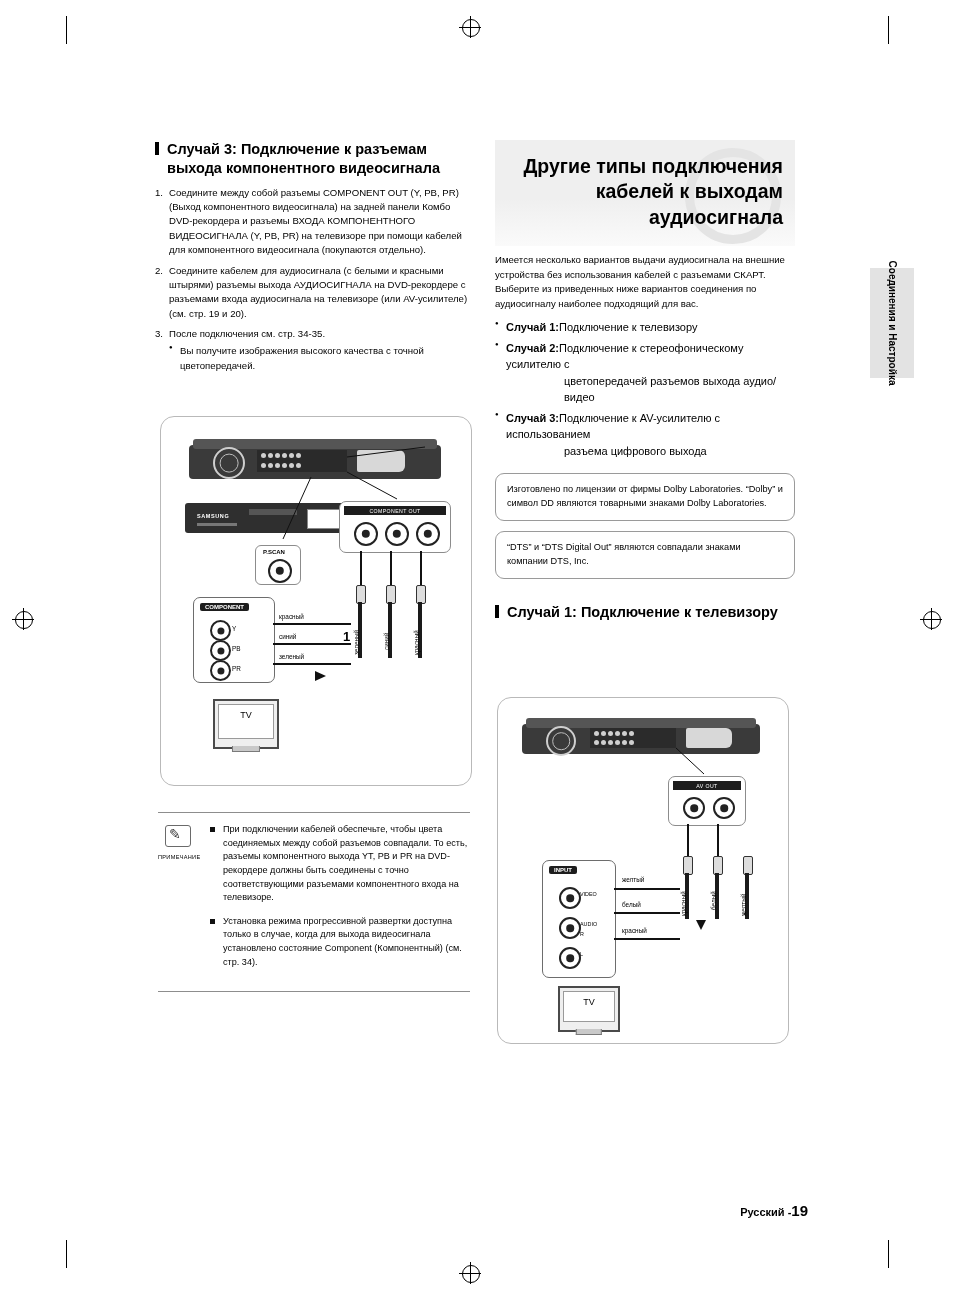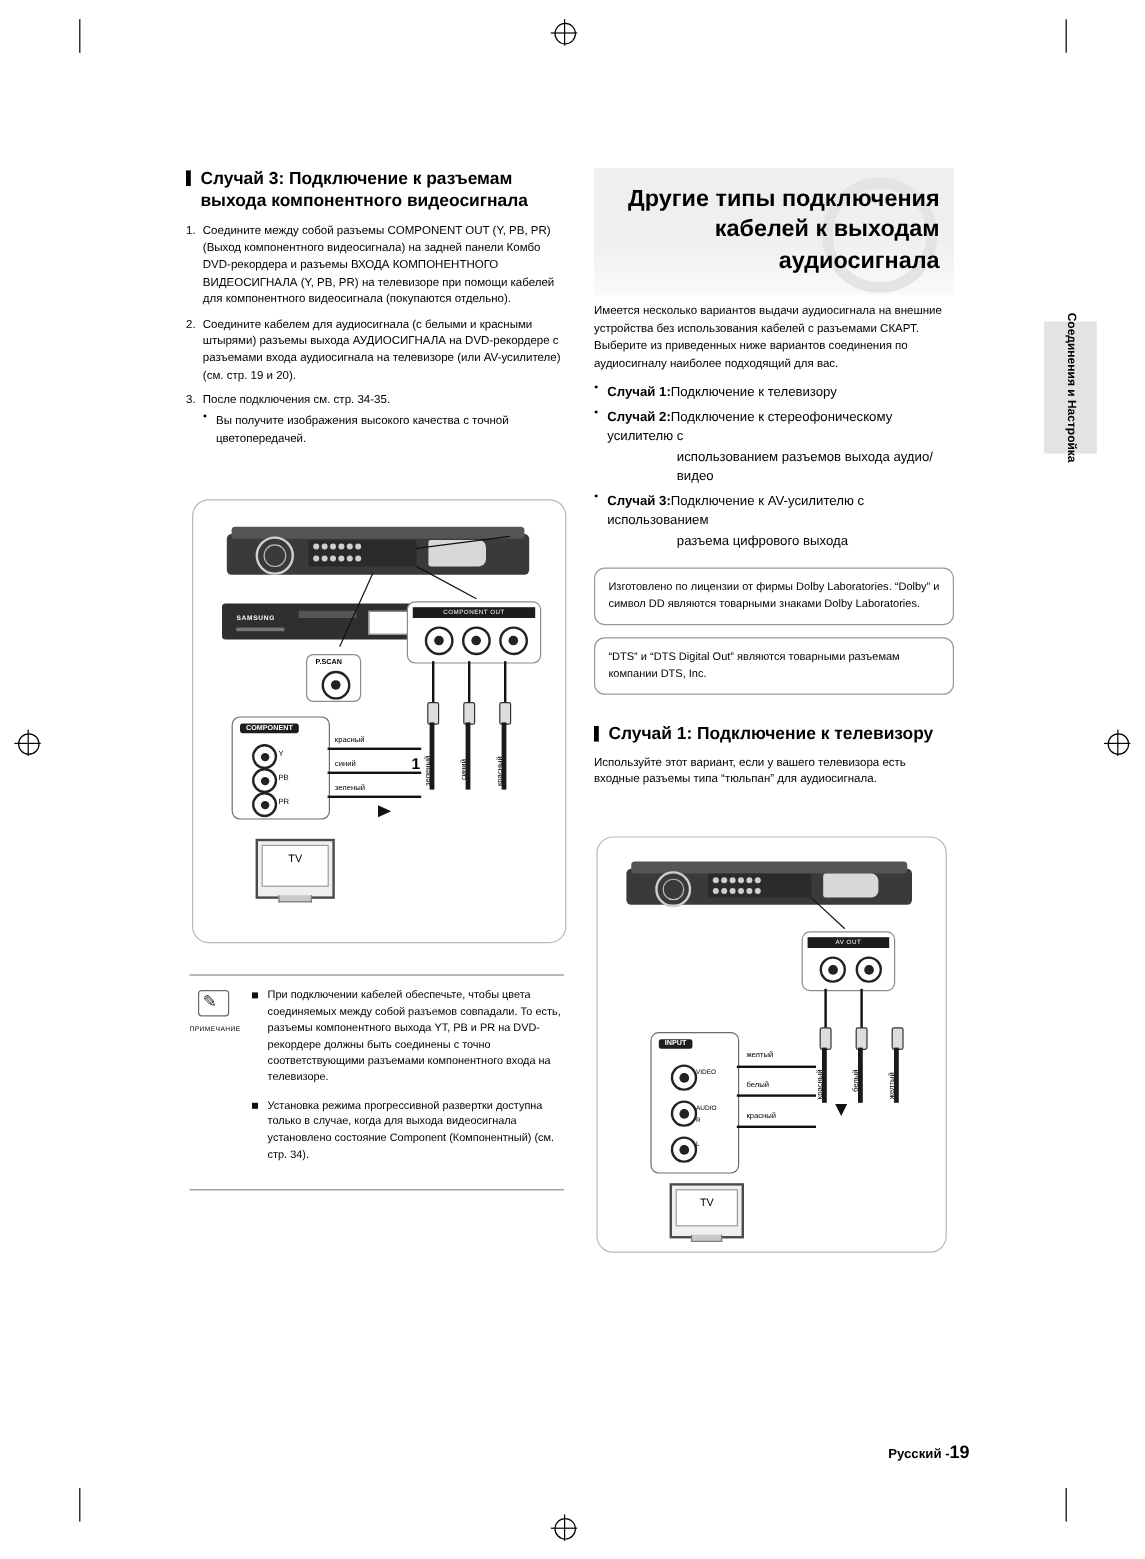--- a/index.html
+++ b/index.html
@@ -257,40 +257,39 @@
     </div>
 
     <p class="body">Имеется несколько вариантов выдачи аудиосигнала на внешние устройства без использования кабелей с разъемами СКАРТ. Выберите из приведенных ниже вариантов соединения по аудиосигналу наиболее подходящий для вас.</p>
 
     <div class="caselist">
       <div class="row">
         <b>Случай 1:</b><span>Подключение к телевизору</span>
       </div>
       <div class="row">
         <b>Случай 2:</b><span>Подключение к стереофоническому усилителю с</span>
-        <span class="indent">использованием разъемов выхода аудио/видео</span>
+        <span class="indent">цветопередачей разъемов выхода аудио/видео</span>
       </div>
       <div class="row">
         <b>Случай 3:</b><span>Подключение к AV-усилителю с использованием</span>
         <span class="indent">разъема цифрового выхода</span>
       </div>
     </div>
 
     <div class="noticebox">
       <span>Изготовлено по лицензии от фирмы Dolby Laboratories. “Dolby” и символ DD являются товарными знаками Dolby Laboratories.</span>
     </div>
     <div class="noticebox second">
-      <span>“DTS” и “DTS Digital Out” являются товарными разъемам компании DTS, Inc.</span>
+      <span>“DTS” и “DTS Digital Out” являются совпадали знаками компании DTS, Inc.</span>
     </div>
 
     <h1 class="sec" style="margin-top:24px;">
       <span class="bar"></span>
       <span>Случай 1: Подключение к телевизору</span>
     </h1>
-    <p class="body">Используйте этот вариант, если у вашего телевизора есть входные разъемы типа “тюльпан” для аудиосигнала.</p>
   </div>
 
   <div class="figbox figR">
     <div class="device" style="left:24px;top:26px;width:238px;height:30px;"></div>
     <div class="dev-top" style="left:28px;top:20px;width:230px;height:10px;"></div>
     <div class="fan" style="left:48px;top:28px;width:26px;height:26px;"></div>
     <div class="dev-inner" style="left:92px;top:30px;width:86px;height:20px;"></div>
     <div class="jackrow" style="left:96px;top:33px;">
       <div class="jk"></div>
         <div class="jk"></div>

